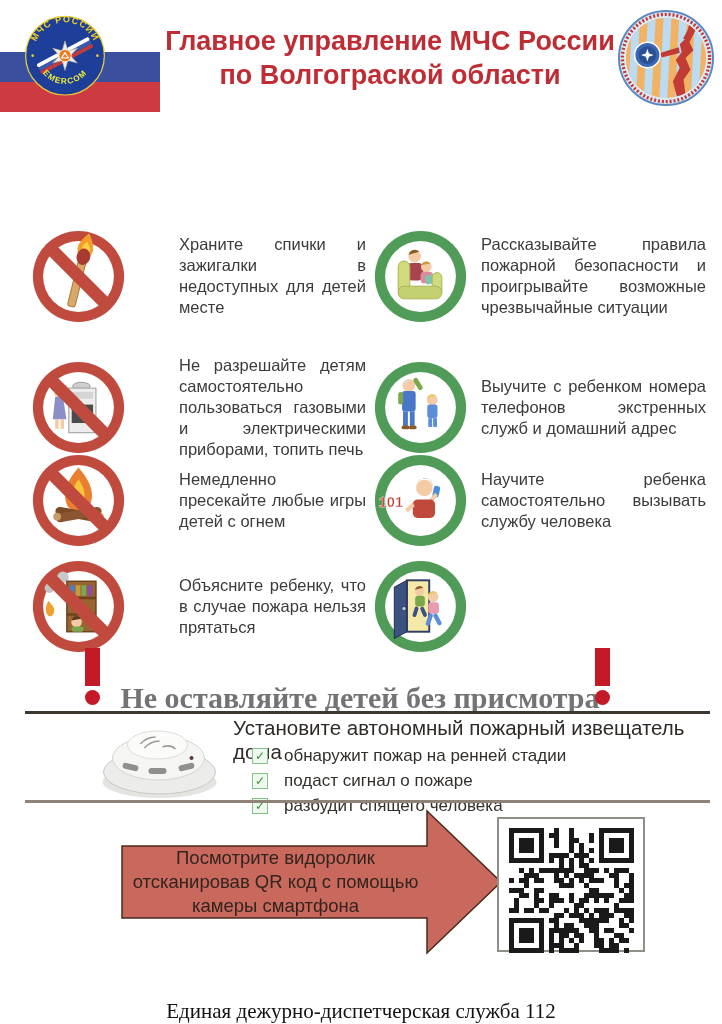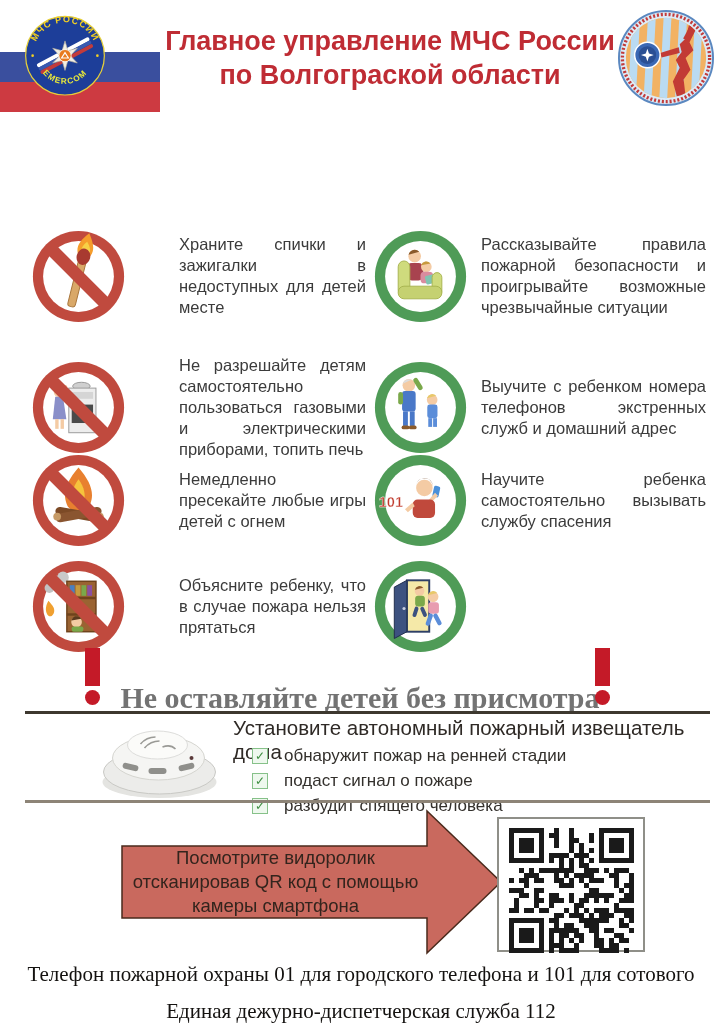--- a/index.html
+++ b/index.html
@@ -260,21 +260,21 @@
       <circle cx="50" cy="50" r="47" fill="#4f9b57"></circle>
         <circle cx="50" cy="50" r="36.5" fill="#fff"></circle>
       <circle cx="54" cy="37" r="8.5" fill="#f4cba4"></circle>
       <path d="M45.5 35.5 A8.5 8.5 0 0 1 62.5 35 Q62 27 54 27 Q46 27 45.5 35.5" fill="#6b4226"></path>
       <rect x="63" y="35" width="6.5" height="11.5" rx="1.8" fill="#4a90d9" transform="rotate(12 66 41)"></rect>
       <path d="M58 50 L65 42 L68 45 L61 52 Z" fill="#f4cba4"></path>
       <rect x="42" y="49" width="23" height="19" rx="5" fill="#c0493c"></rect>
       <path d="M42 52 L34 59 L37 62 L44 56 Z" fill="#f4cba4"></path>
       <text x="7" y="57" font-size="15" font-weight="bold" fill="#c0392b" stroke="#ffffff" stroke-width="0.4">101</text>
     </svg>
-    <div class="txt">Научите ребенка самостоятельно вызывать службу спасения</div>
+    <div class="txt">Научите ребенка самостоятельно вызывать службу человека</div>
   </div>
 
   <div class="rule col-r row-4">
     <svg class="icon" viewBox="0 0 100 100">
       <circle cx="50" cy="50" r="47" fill="#4f9b57"></circle>
         <circle cx="50" cy="50" r="36.5" fill="#fff"></circle>
       <rect x="36" y="23" width="23" height="53" fill="#f5e9a8" stroke="#2e3f66" stroke-width="2"></rect>
       <path d="M36 23 L23 30 L23 83 L36 76 Z" fill="#3d5280" stroke="#1f2c4a" stroke-width="1"></path>
       <circle cx="33" cy="52" r="1.6" fill="#c7cede"></circle>
       <circle cx="49" cy="34" r="5" fill="#f4cba4"></circle>
@@ -561,16 +561,15 @@
         <rect x="10" y="10" width="15" height="15" fill="#1a1a1a"></rect>
         <rect x="90" y="0" width="35" height="35" fill="#1a1a1a"></rect>
         <rect x="95" y="5" width="25" height="25" fill="#ffffff"></rect>
         <rect x="100" y="10" width="15" height="15" fill="#1a1a1a"></rect>
         <rect x="0" y="90" width="35" height="35" fill="#1a1a1a"></rect>
         <rect x="5" y="95" width="25" height="25" fill="#ffffff"></rect>
         <rect x="10" y="100" width="15" height="15" fill="#1a1a1a"></rect>
       </svg>
   </div>
 
-  <div class="footer-line footer-1">Телефон пожарной охраны 01 для городского телефона и 101 для сотового</div>
   <div class="footer-line footer-2">Единая дежурно-диспетчерская служба 112</div>
 
 </div>
 
 </body></html>

